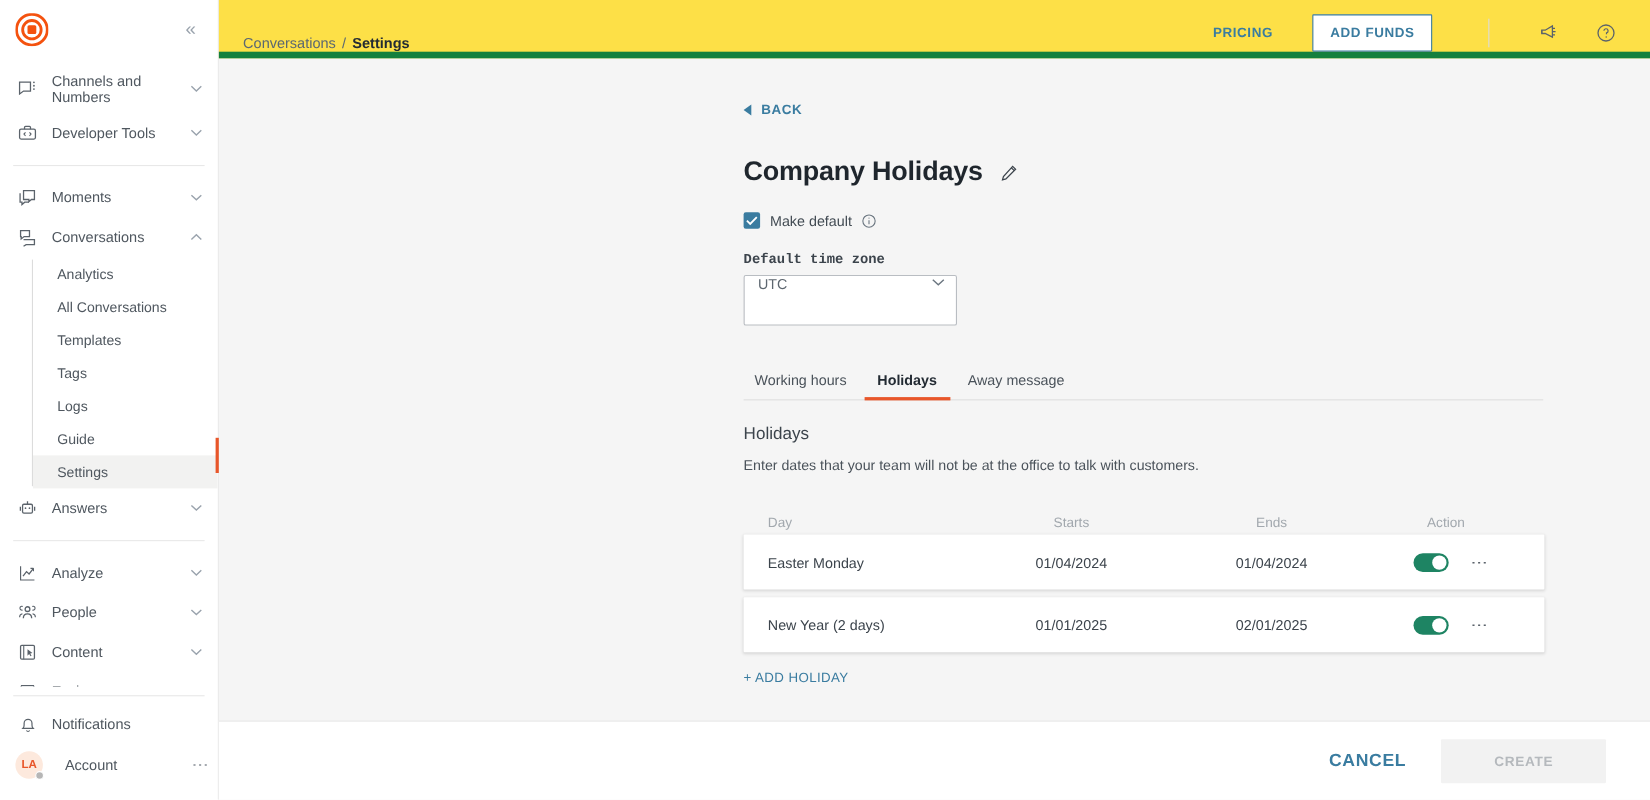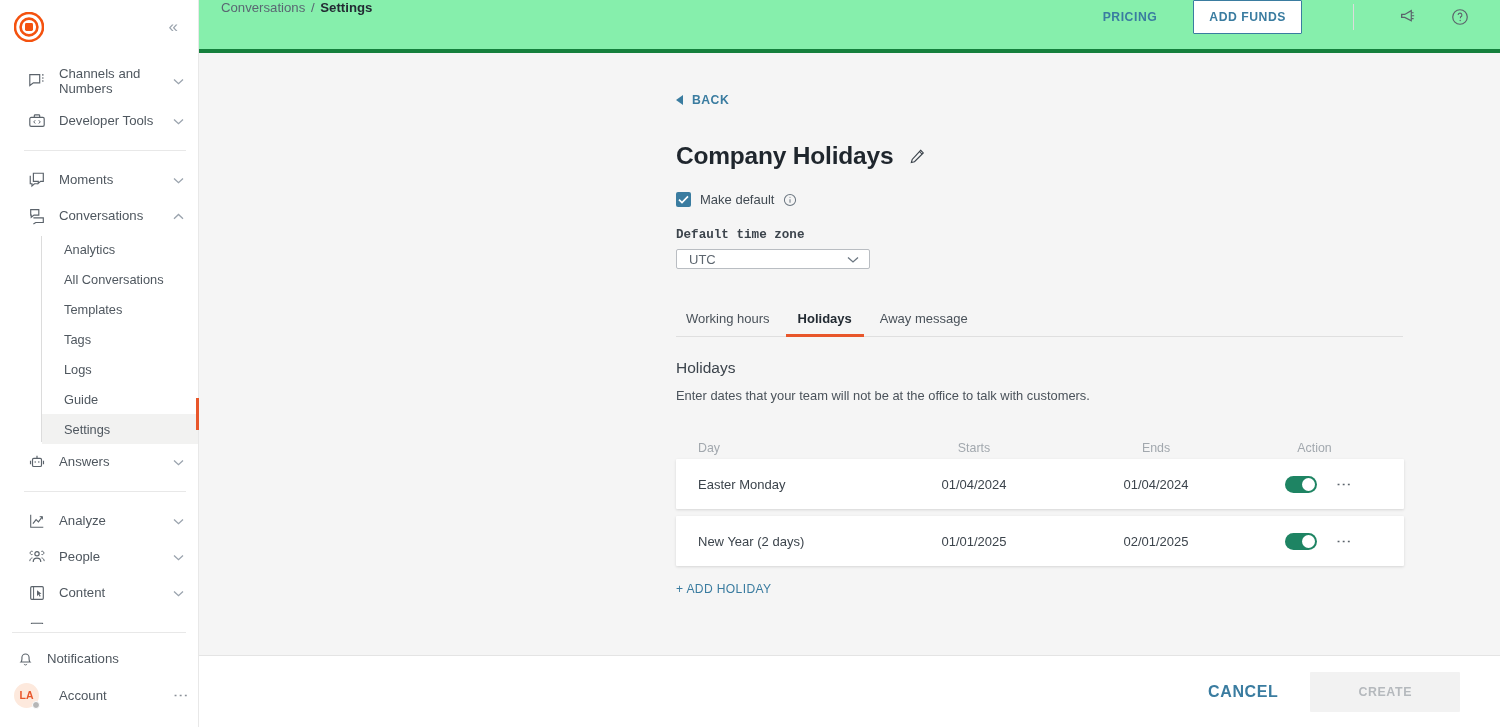--- a/index.html
+++ b/index.html
@@ -15,21 +15,21 @@
   #sidebar {
     width: 199px; height: 727px; background: #ffffff;
     border-right: 1px solid #e8e8e8;
     position: relative; flex: none;
     display: flex; flex-direction: column;
   }
   .side-top { height: 53px; display: flex; align-items: center; justify-content: space-between; padding: 0 14px 0 14px; }
   .logo { width: 30px; height: 30px; flex: none; }
   .collapse-btn { color: #9aa3ad; font-size: 17px; line-height: 1; cursor: pointer; padding: 4px 6px; }
 
-  .side-scroll { flex: 1; overflow: hidden; padding-top: 3px; padding-left: 12px; }
+  .side-scroll { flex: 1; overflow: hidden; padding-top: 3px; }
 
   .nav-group { padding: 3px 0; }
   .nav-sep { height: 1px; background: #e8e8e8; margin: 8px 12px; }
 
   .nav-item {
     display: flex; align-items: center; gap: 11px;
     height: 36px; padding: 0 12px 0 14px;
     color: #4a525a; font-size: 13.2px; cursor: pointer;
     position: relative;
   }
@@ -61,22 +61,22 @@
     font-size: 10.5px; font-weight: bold; display: flex; align-items: center; justify-content: center;
     position: relative; flex:none;
   }
   .avatar .dot { position: absolute; right: -1px; bottom: -1px; width: 8px; height: 8px; border-radius: 50%; background: #b6b6b6; border: 1.5px solid #fff; }
   .kebab { color: #8a9098; font-size: 15px; line-height: 0.6; letter-spacing: 0; writing-mode: vertical-rl; cursor: pointer; }
 
   
   #main { flex: 1; height: 727px; display: flex; flex-direction: column; background: #f5f5f5; position: relative; }
 
   #topbar {
-    height: 53px; background: #86efac; border-bottom: 4px solid #15803d;
-    display: flex; align-items: flex-start; padding: 0 22px 0 22px; flex: none;
+    height: 53px; background: #fde047; border-bottom: 6px solid #15803d;
+    display: flex; align-items: flex-end; padding: 0 22px 0 22px; flex: none;
   }
   .crumb { font-size: 13.2px; color: #5a6772; }
   .crumb .sep { color: #5a6772; margin: 0 2px; }
   .crumb .cur { color: #232b33; font-weight: bold; }
   .top-right { margin-left: auto; display: flex; align-items: center; gap: 16px; }
   .btn-link-top {
     color: #3a7ca0; font-size: 12.2px; letter-spacing: 0.55px; font-weight: bold;
     padding: 8px 14px; cursor: pointer; background: none; border: none;
   }
   .btn-outline-top {
@@ -105,22 +105,22 @@
   .cbox {
     width: 15px; height: 15px; background: #3a7ca0; border-radius: 2px;
     display: flex; align-items: center; justify-content: center; cursor: pointer; flex:none;
   }
   .cbox svg { display: block; }
   .checklbl { font-size: 13px; color: #414a52; }
   .info-icon { color: #6b7680; cursor: pointer; display:flex; }
 
   .field-label { font-size: 12.6px; font-weight: bold; color: #3c444c; margin: 21px 0 7px 477px; font-family: Liberation Mono, monospace; }
   .select-box {
-    width: 194px; height: 20px; background: #fff; border: 1px solid #b9bdc2; border-radius: 2px;
-    margin-left: 477px; display: flex; align-items: center; padding: 0 10px 0 12px; cursor: pointer;
+    width: 194px; height: 46px; background: #fff; border: 1px solid #b9bdc2; border-radius: 2px;
+    margin-left: 477px; display: flex; align-items: flex-start; padding: 0 10px 0 12px; cursor: pointer;
   }
   .select-box .val { font-size: 13px; color: #5d666f; flex: 1; }
   .select-box .chev { color: #6b7680; font-size: 11px; }
 
   .tabs {
     margin: 42px 0 0 477px; width: 727px;
     border-bottom: 1px solid #dfdfdf; display: flex; gap: 0;
   }
   .tab {
     font-size: 13px; color: #4a525a; padding: 0 12px 10px 12px; cursor: pointer;

